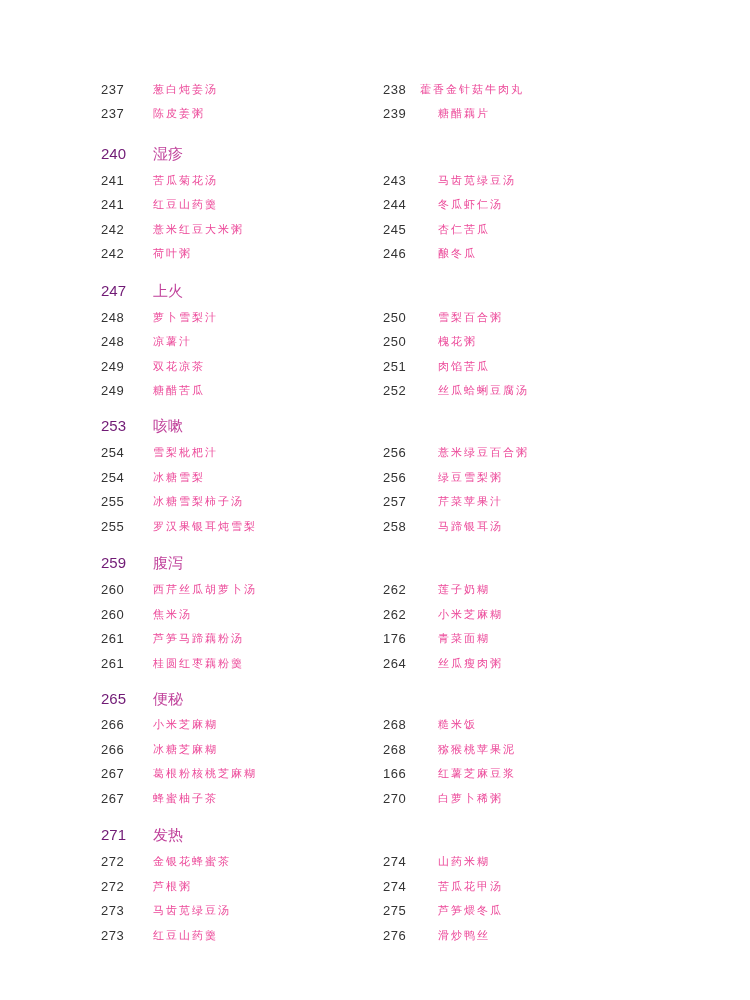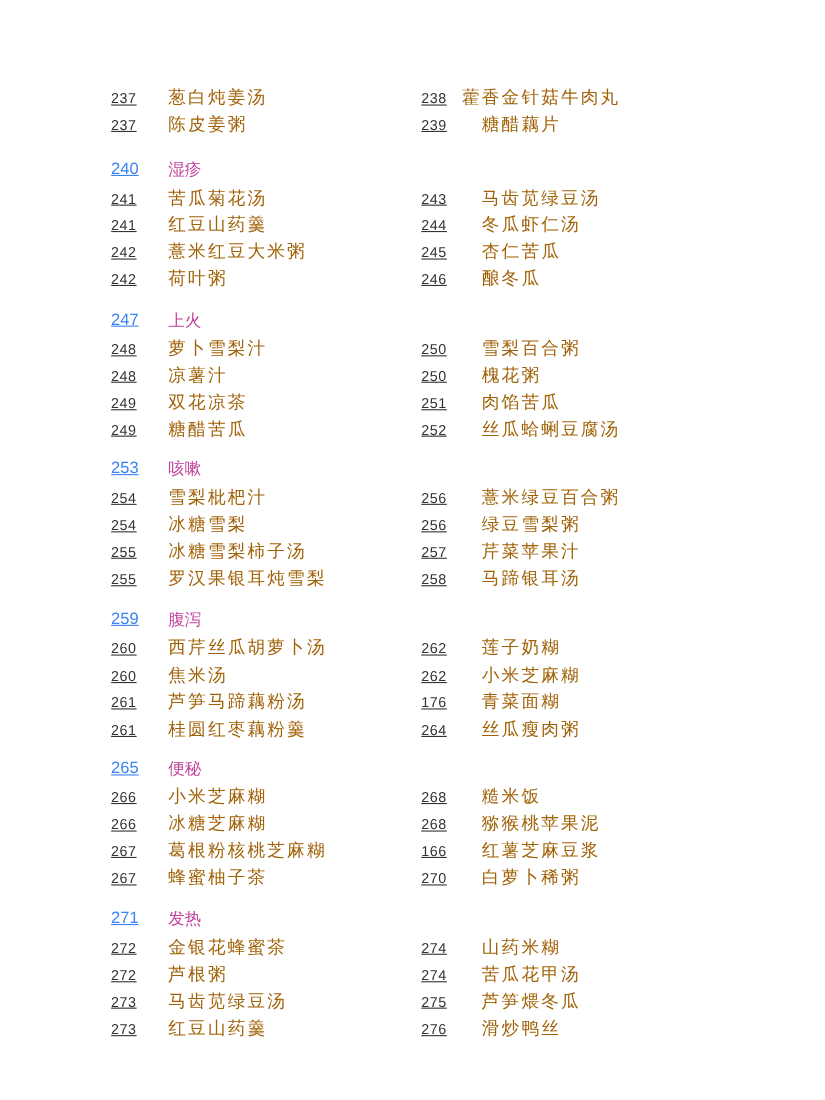--- a/index.html
+++ b/index.html
@@ -1,22 +1,22 @@
 <!DOCTYPE html>
 <html><head>
 <meta charset="utf-8">
 <style>
   html, body { margin: 0; padding: 0; background: #ffffff; }
   body { width: 750px; height: 1000px; position: relative; overflow: hidden; font-family: "DejaVu Sans", sans-serif; color: #2a2a2a; }
   .page { position: absolute; left: 0; top: 0; width: 750px; height: 1000px; }
   .row { position: absolute; height: 24px; font-size: 13px; line-height: 24px; white-space: nowrap; }
-  .num { position: absolute; left: 0; top: 0; font-family: "Liberation Sans", sans-serif; font-size: 13px; color: #333; letter-spacing: 0.5px; text-decoration: underline; }
-  .title { position: absolute; left: 52px; top: 0; font-family: Liberation Mono, monospace; font-size: 16px; color: #a16207; letter-spacing: 2px; }
+  .num { position: absolute; left: 0; top: 0; font-family: "Liberation Sans", sans-serif; font-size: 13px; color: #333; letter-spacing: 0.5px; }
+  .title { position: absolute; left: 52px; top: 0; font-family: Liberation Mono, monospace; font-size: 11px; color: #ec4899; letter-spacing: 2px; }
   .section-head { position: absolute; height: 26px; line-height: 26px; white-space: nowrap; }
-  .section-head .num { font-size: 15px; color: #3b82f6; letter-spacing: 0; }
+  .section-head .num { font-size: 15px; color: #701a75; letter-spacing: 0; }
   .section-head .title { font-family: "DejaVu Sans", sans-serif; font-size: 15px; color: #c0409a; letter-spacing: 0; }
 </style>
 </head>
 <body>
 
 <div class="page">
 
   <div class="row" style="left:101px; top:78px;">
     <span class="num">237</span>
     <span class="title">葱白炖姜汤</span>

